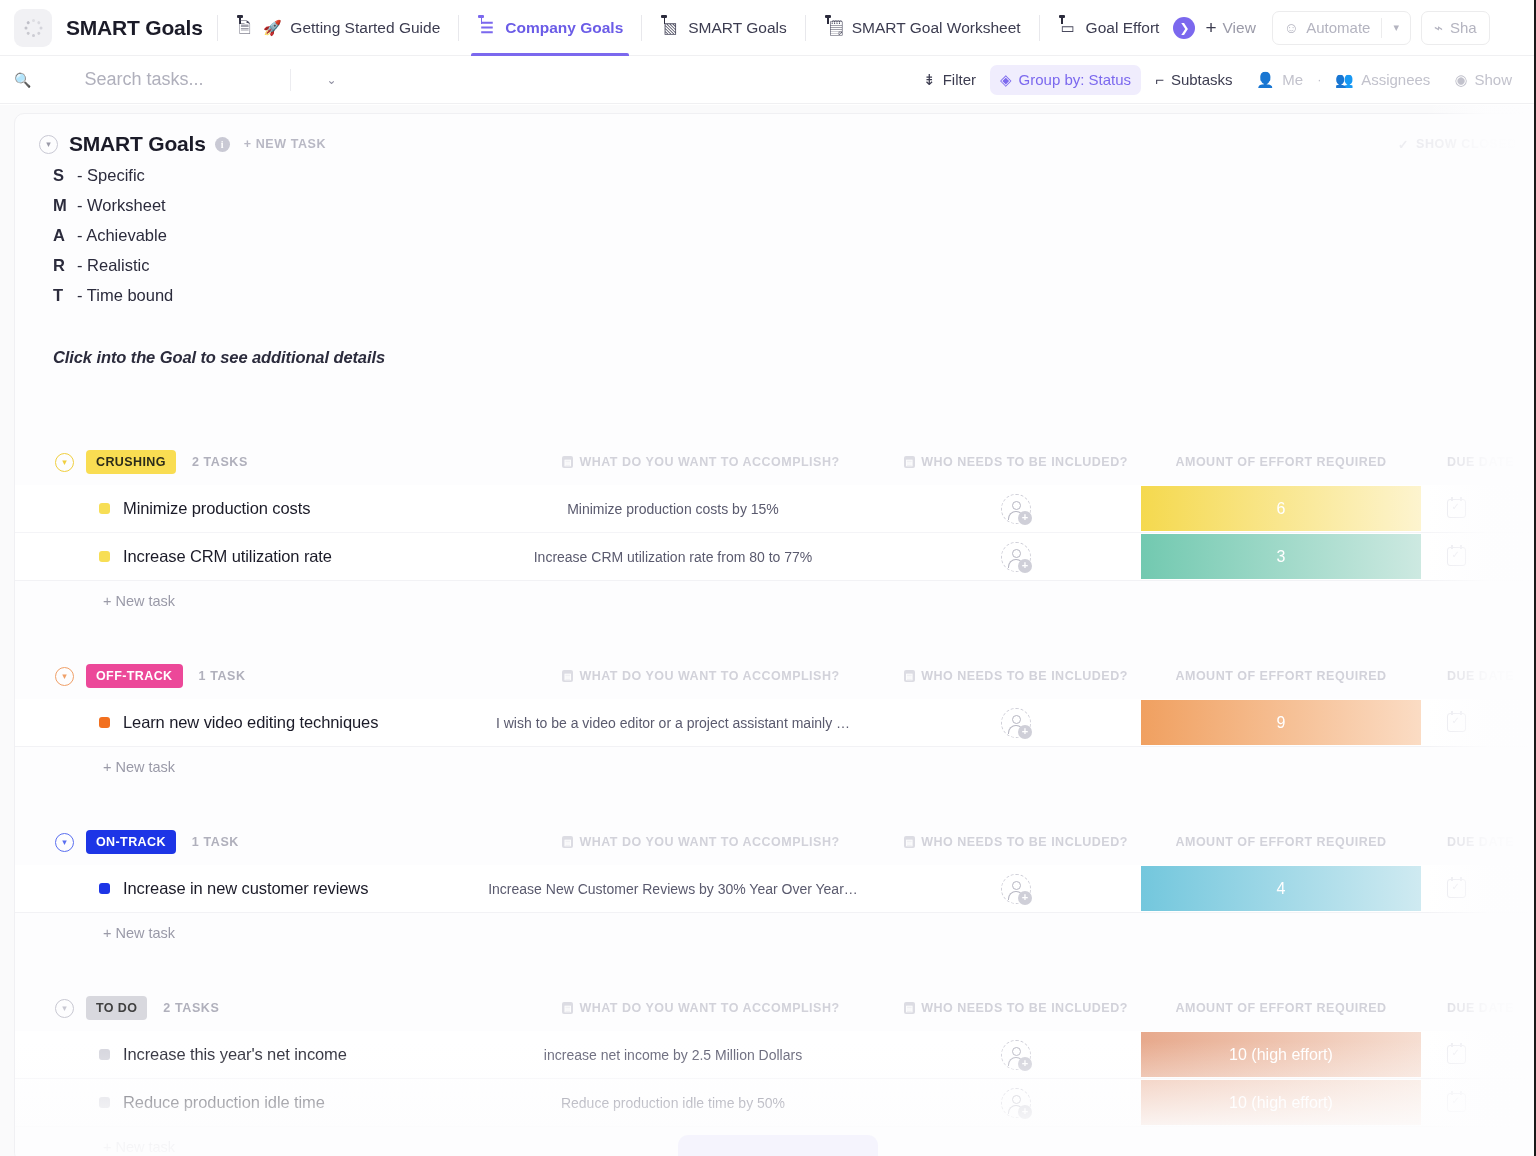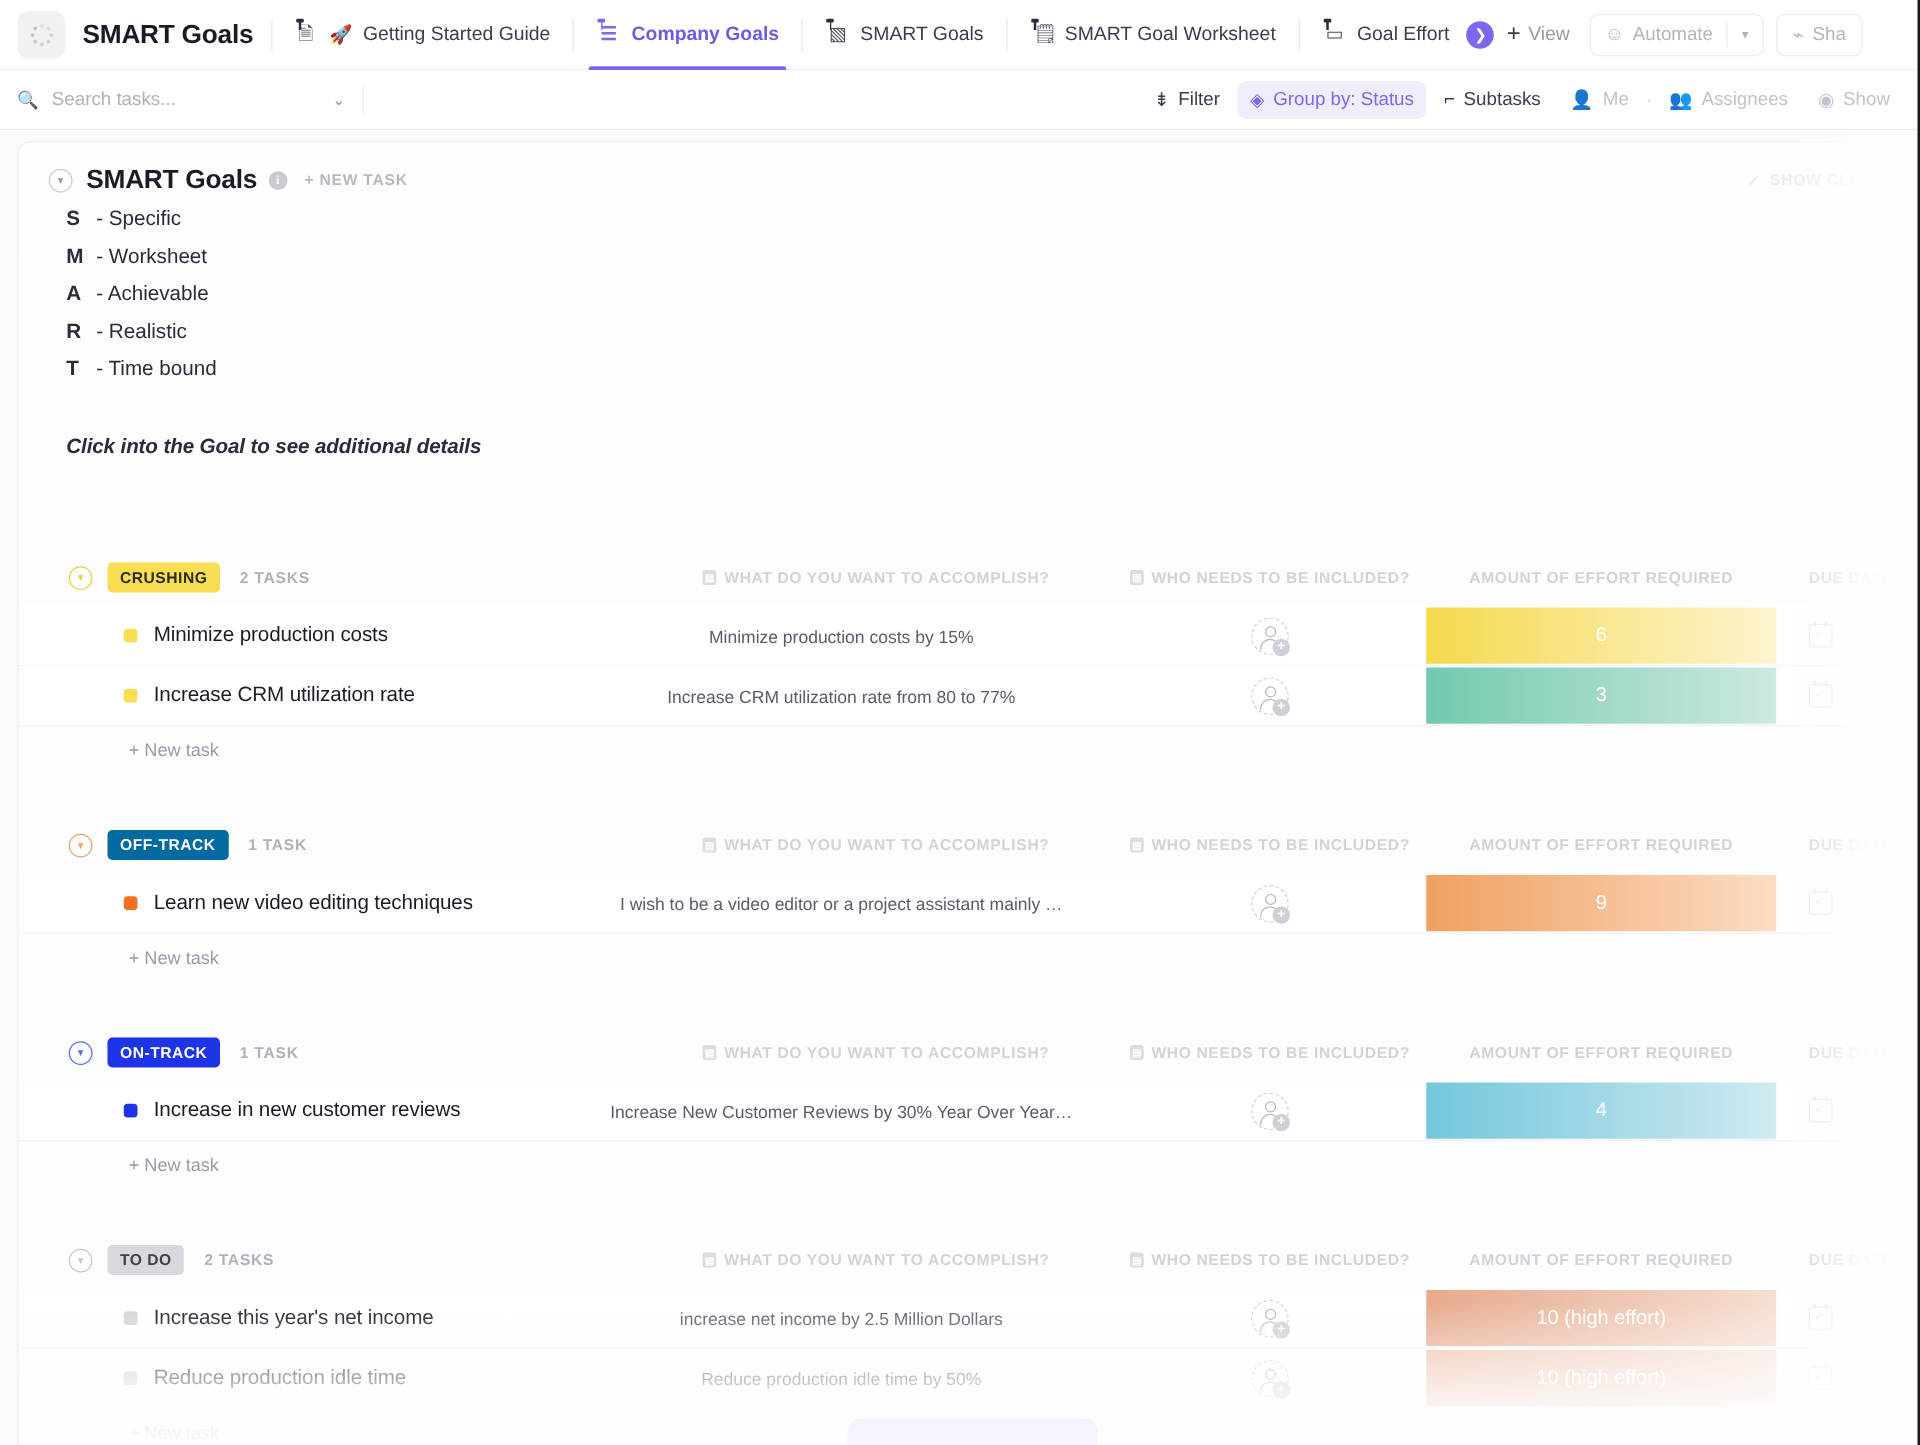--- a/index.html
+++ b/index.html
@@ -86,22 +86,22 @@
   }
 
   
   .toolbar {
     height: 48px; display: flex; align-items: center;
     padding: 0 14px; border-bottom: 1px solid #f0f0f2; background: #fff;
   }
   .search-wrap { display: flex; align-items: center; gap: 10px; width: 262px; }
   .search-ico { color: #3c3c50; font-size: 14px; }
   .search-input {
-    border: 0; outline: 0; font-size: 15px; color: #2b2b3c;
-    font-family: "Liberation Sans", sans-serif; background: transparent; flex: 1;
+    border: 0; outline: 0; font-size: 18px; color: #2b2b3c;
+    font-family: "Liberation Sans", sans-serif; background: transparent; flex: 1; margin-left: 43px;
   }
   .search-input::placeholder { color: #b0b0bc; }
   .search-caret { color: #8e8ea0; font-size: 12px; }
   .tb-sep { width: 1px; height: 22px; background: #ececf0; margin-left: 14px; }
   .tb-right { margin-left: auto; display: flex; align-items: center; gap: 4px; }
   .tb-item {
     display: flex; align-items: center; gap: 7px; height: 30px;
     padding: 0 10px; border-radius: 7px; font-size: 15px; color: #3c3c50;
     white-space: nowrap; cursor: pointer;
   }
@@ -484,21 +484,21 @@
               <div class="cell-due">
                 <span class="cal-ico"></span>
               </div>
             </div>
           </div>
           <div class="new-task-row">+ New task</div>
         </div>
         <div class="group">
           <div class="group-head">
             <div class="gh-toggle" style="color:#f0a068">▾</div>
-            <div class="status-pill" style="background:#0369a1;color:#ffffff">OFF-TRACK</div>
+            <div class="status-pill" style="background:#ec4899;color:#ffffff">OFF-TRACK</div>
             <div class="task-count">1 TASK</div>
             <div class="col-heads">
               <div class="col-head ch-accomplish"><span class="ch-badge">▤</span>WHAT DO YOU WANT TO ACCOMPLISH?</div>
               <div class="col-head ch-who"><span class="ch-badge">▤</span>WHO NEEDS TO BE INCLUDED?</div>
               <div class="col-head ch-effort">AMOUNT OF EFFORT REQUIRED</div>
               <div class="col-head ch-due">DUE DATE</div>
             </div>
           </div>
           <div class="rows">
             <div class="row">

